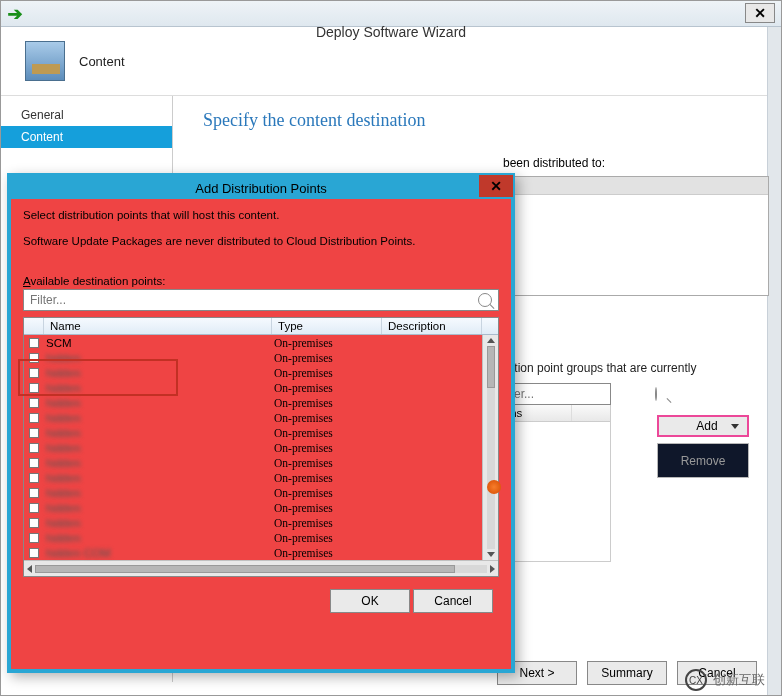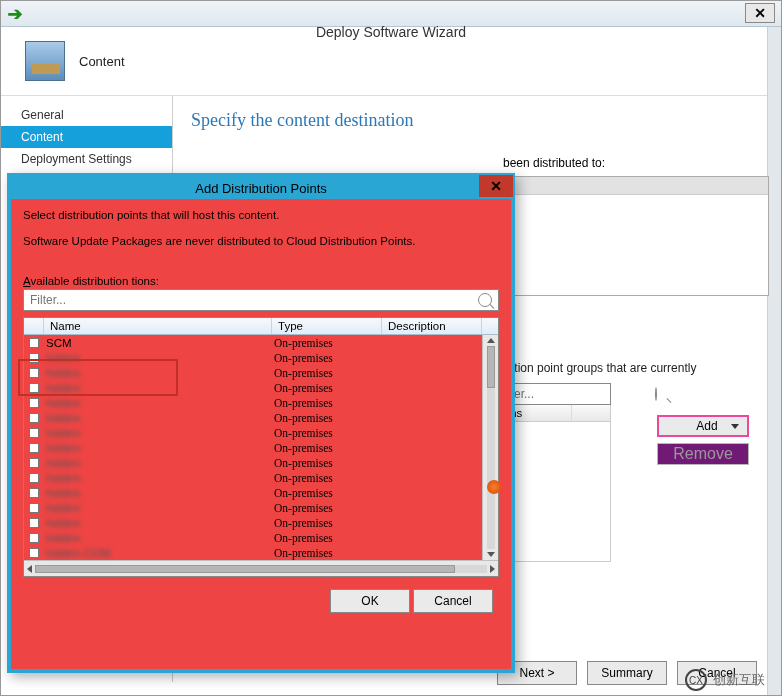--- a/index.html
+++ b/index.html
@@ -108,21 +108,21 @@
   }
   .main-panel {
     flex: 1;
     padding: 12px 18px;
     position: relative;
   }
   .panel-heading {
     font-family: "Times New Roman", serif;
     font-size: 18px;
     color: #2a78bb;
-    margin: 2px 0 18px;
+    margin: 2px 12px 18px;
   }
   .dist-list {
     border: 1px solid #aaa;
     height: 120px;
     background: #fff;
   }
   .dist-list-header {
     background: #e2e2e2;
     height: 18px;
     border-bottom: 1px solid #ccc;
@@ -174,28 +174,28 @@
     border-left: 4px solid transparent;
     border-right: 4px solid transparent;
     border-top: 5px solid #333;
   }
   .red-box {
     border: 2px solid #ec4899;
     padding-left: 8px;
   }
   .remove-btn {
     width: 92px;
-    height: 22px;
+    height: 35px;
     border: 1px solid #b8b8b8;
-    background: #701a75;
+    background: #0f172a;
     color: #999;
     display: flex;
     align-items: center;
     justify-content: center;
-    font-size: 16px;
+    font-size: 12px;
     margin-top: 6px;
   }
   .dialog {
     position: absolute;
     left: 6px;
     top: 172px;
     width: 508px;
     height: 500px;
     background: #ef4444;
     border: 4px solid #29a6d4;
@@ -435,21 +435,20 @@
 
   <div class="header-strip">
     <div class="header-icon"></div>
     <div class="header-label">Content</div>
   </div>
 
   <div class="content-area">
     <div class="sidebar">
       <div class="sidebar-item">General</div>
       <div class="sidebar-item selected">Content</div>
-      <div class="sidebar-item">Deployment Settings</div>
     </div>
 
     <div class="main-panel">
       <div class="panel-heading">Specify the content destination</div>
 
       <div style="position:absolute; left:330px; top:60px;">been distributed to:</div>
 
       <div class="dist-list" style="position:absolute; left:330px; top:80px; right:12px;">
         <div class="dist-list-header"></div>
       </div>
@@ -493,21 +492,21 @@
     <div class="dialog-title">
       <span>Add Distribution Points</span>
       <div class="dialog-close">✕</div>
     </div>
     <div class="dialog-body">
       <div>Select distribution points that will host this content.</div>
       <div style="height:14px;"></div>
       <div>Software Update Packages are never distributed to Cloud Distribution Points.</div>
 
       <div class="dp-label">
-        <span>A</span><span style="text-decoration:none;">vailable distribution tions:</span>
+        <span>A</span><span style="text-decoration:none;">vailable destination points:</span>
       </div>
 
       <div class="filter-row">
         <input placeholder="Filter..." style="">
         <span class="mag-icon"></span>
       </div>
 
       <div class="table-wrap" style="margin-top:6px;">
         <div class="table-head">
           <div class="col-check"></div>

